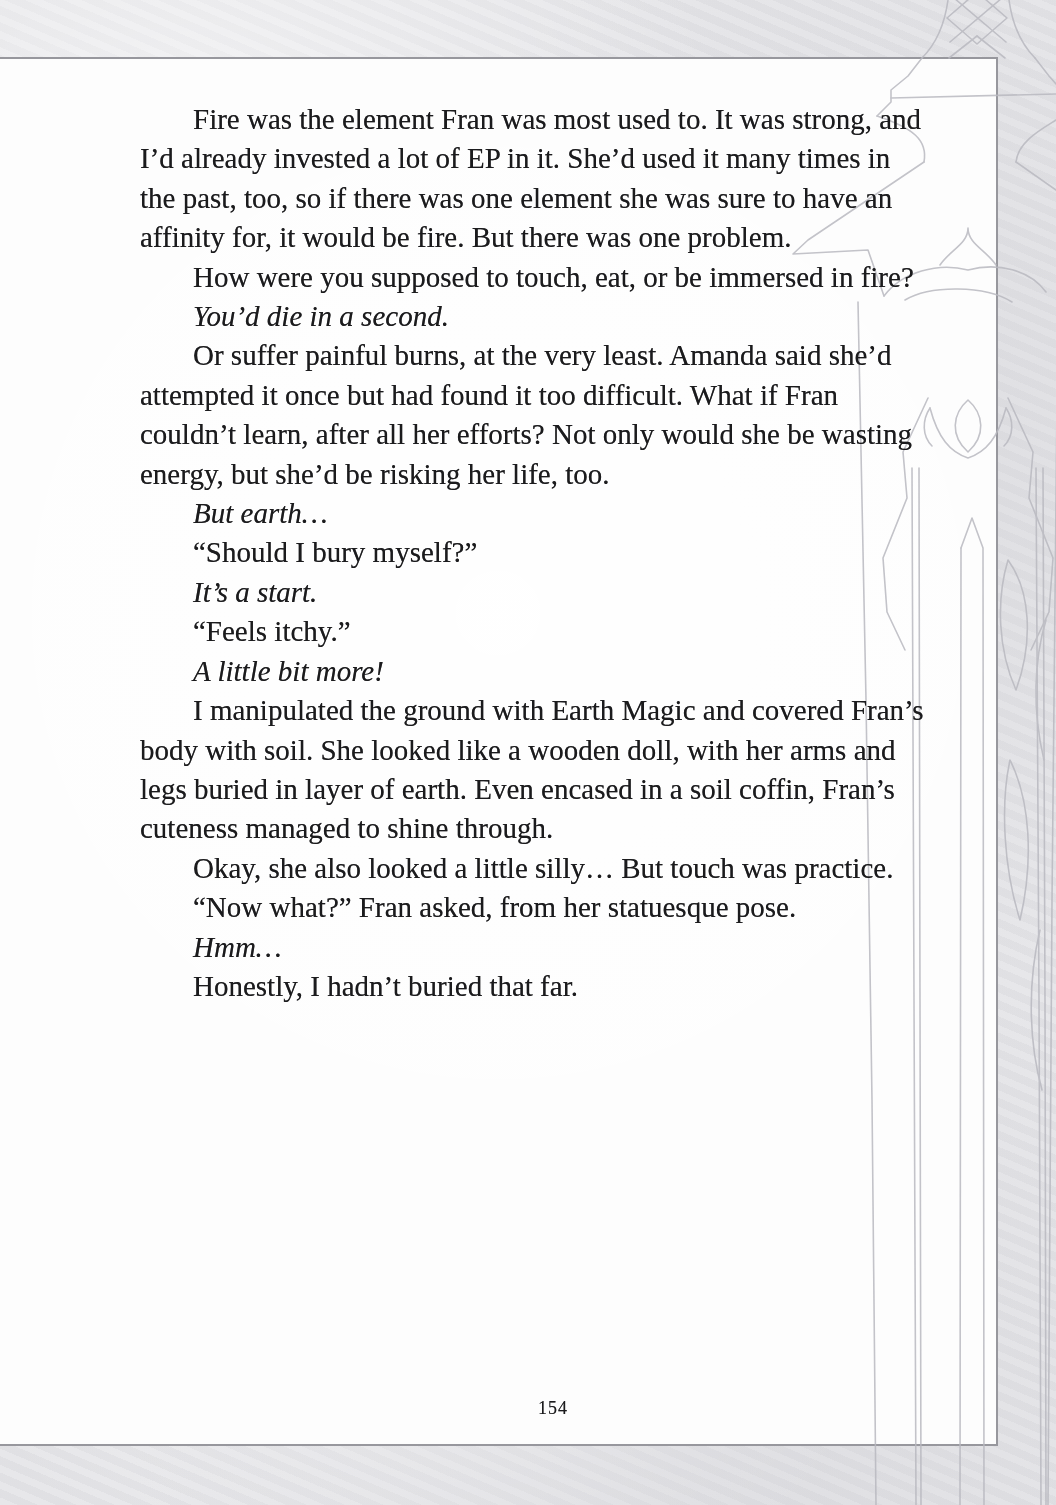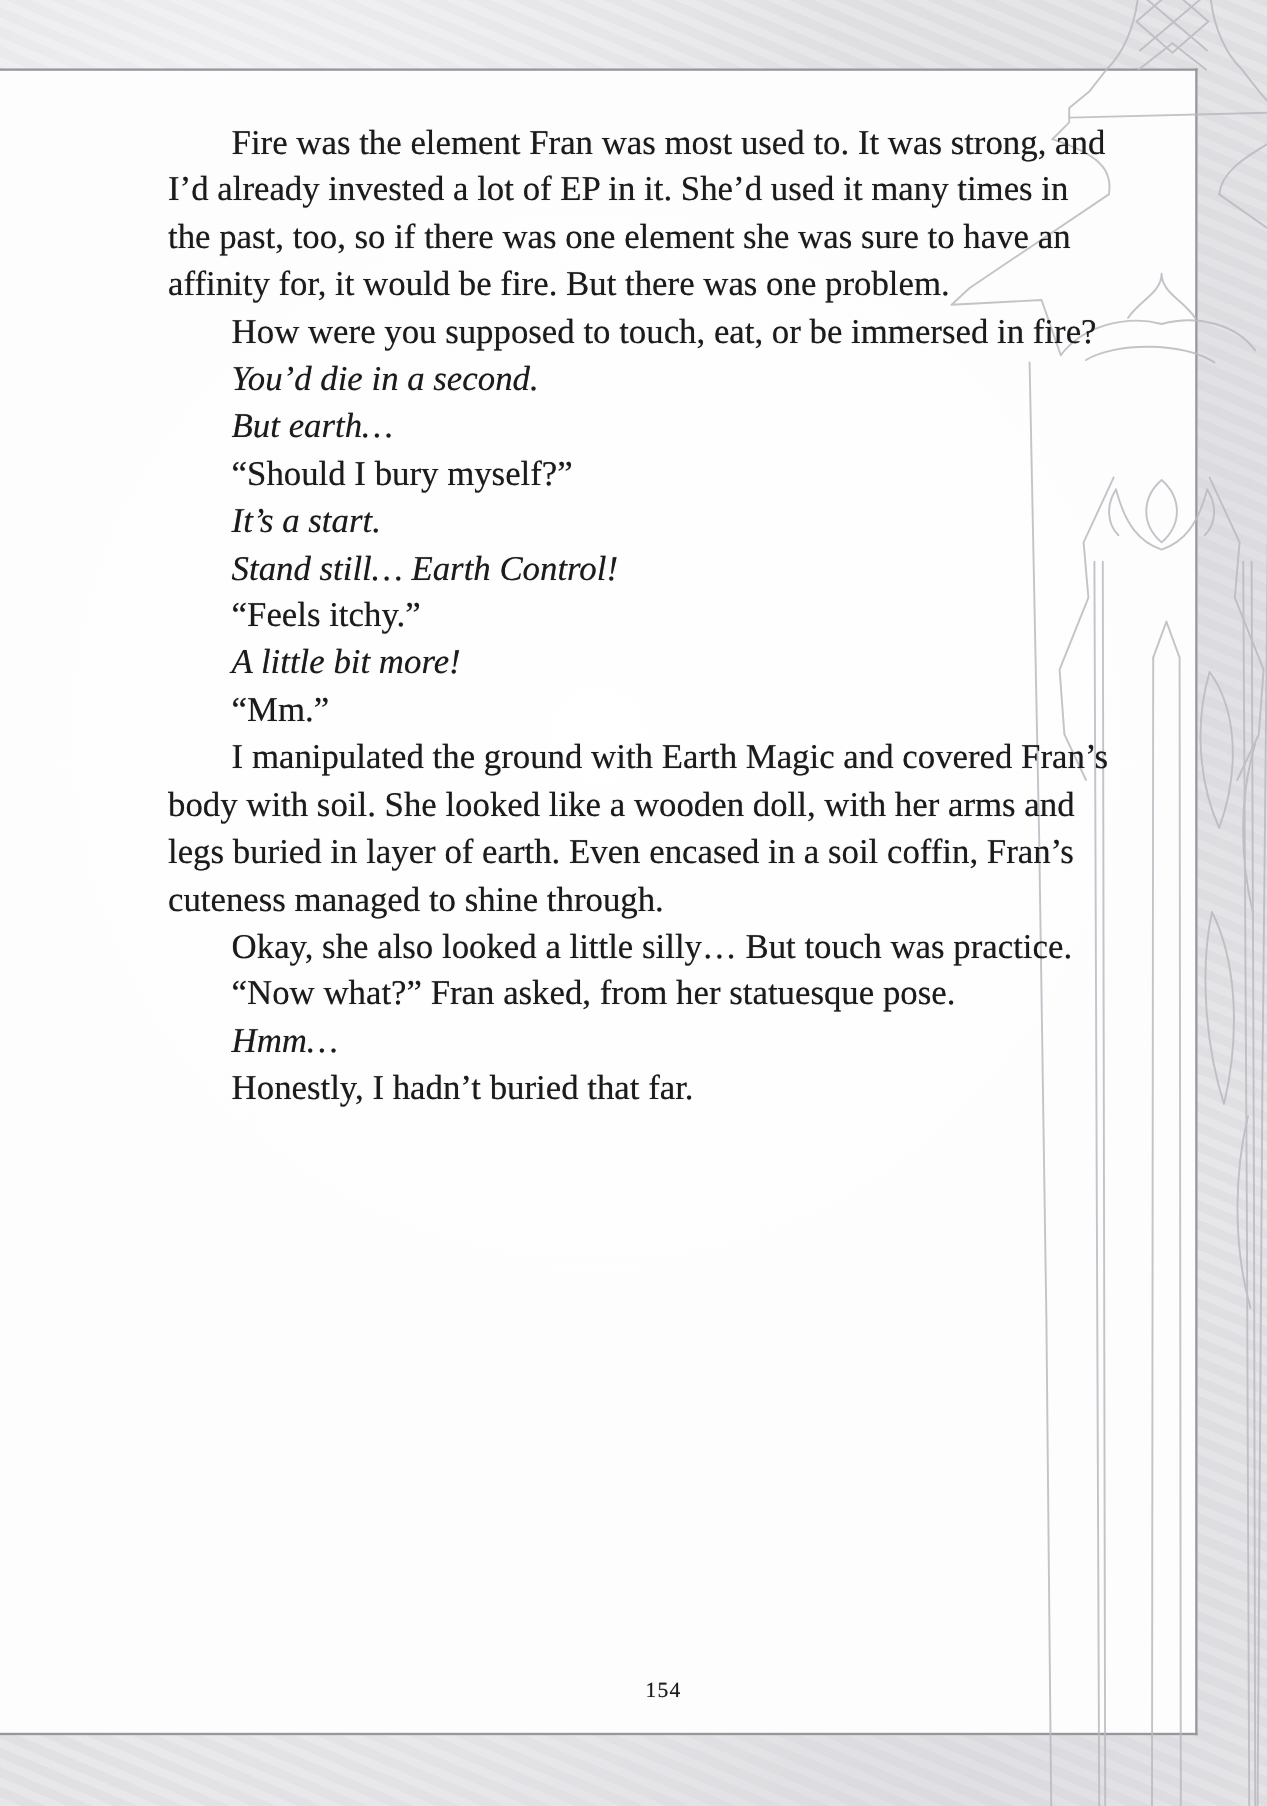--- a/index.html
+++ b/index.html
@@ -98,27 +98,26 @@
     <path d="M1046,620 C1034,660 1032,710 1044,760"></path>
     <path d="M1010,760 C1030,800 1034,860 1020,920 C1004,870 1000,806 1010,760 Z"></path>
     <path d="M1040,930 C1028,980 1028,1040 1042,1090"></path>
   </g>
 </svg>
 
 <div class="text-block">
     <p class="para">Fire was the element Fran was most used to. It was strong, and I’d already invested a lot of EP in it. She’d used it many times in the past, too, so if there was one element she was sure to have an affinity for, it would be fire. But there was one problem.</p>
     <p class="para">How were you supposed to touch, eat, or be immersed in fire?</p>
     <p class="para italic">You’d die in a second.</p>
+    <p class="para">Or suffer painful burns, at the very least. Amanda said she’d attempted it once but had found it too difficult. What if Fran couldn’t learn, after all her efforts? Not only would she be wasting energy, but she’d be risking her life, too.</p>
     <p class="para italic">But earth…</p>
     <p class="para">“Should I bury myself?”</p>
     <p class="para italic">It’s a start.</p>
-    <p class="para italic">Stand still… Earth Control!</p>
     <p class="para">“Feels itchy.”</p>
     <p class="para italic">A little bit more!</p>
-    <p class="para">“Mm.”</p>
     <p class="para">I manipulated the ground with Earth Magic and covered Fran’s body with soil. She looked like a wooden doll, with her arms and legs buried in layer of earth. Even encased in a soil coffin, Fran’s cuteness managed to shine through.</p>
     <p class="para">Okay, she also looked a little silly… But touch was practice.</p>
     <p class="para">“Now what?” Fran asked, from her statuesque pose.</p>
     <p class="para italic">Hmm…</p>
     <p class="para">Honestly, I hadn’t buried that far.</p>
   </div>
 
 <div class="page-number">154</div>
 
 </body></html>

